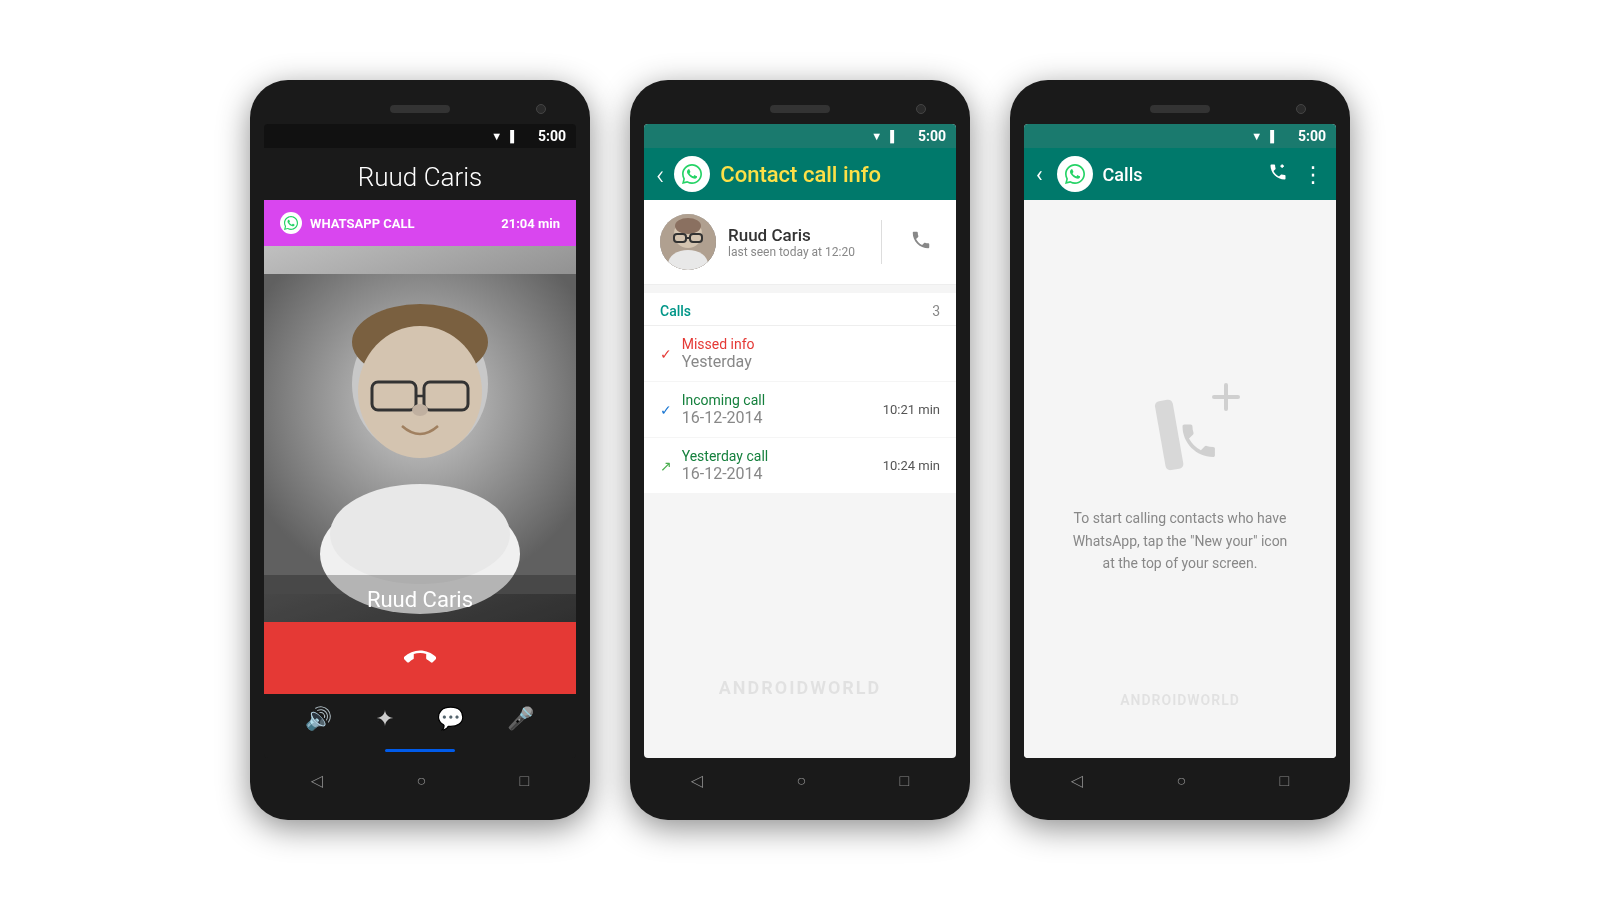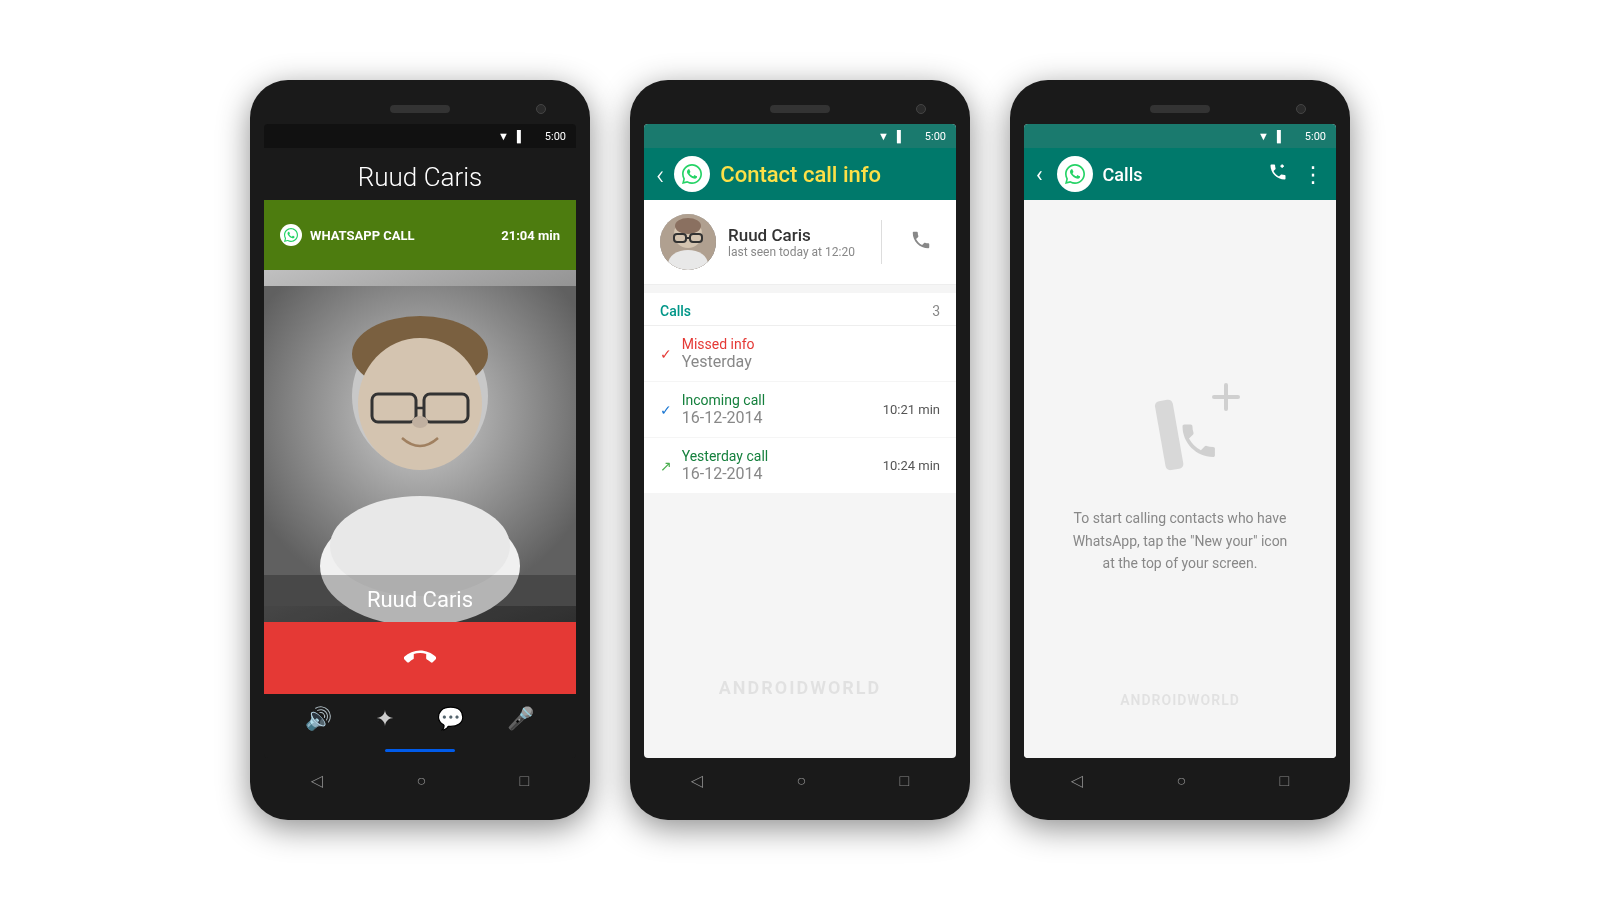--- a/index.html
+++ b/index.html
@@ -86,22 +86,22 @@
       padding: 0 10px;
       gap: 4px;
     }
 
     .status-bar-dark {
       background: #111;
     }
 
     .status-time {
       color: white;
-      font-size: 11px;
-      font-weight: normal;
+      font-size: 14px;
+      font-weight: bold;
       padding-left: 20px;
     }
 
     .signal-icon {
       color: white;
       font-size: 11px;
     }
 
     
     .phone1-screen {
@@ -113,25 +113,25 @@
     .call-name-header {
       background: #1a1a1a;
       color: white;
       text-align: center;
       font-size: 26px;
       font-weight: 300;
       padding: 14px 0 8px 0;
     }
 
     .whatsapp-call-bar {
-      background: #4d7c0f;
+      background: #d946ef;
       display: flex;
       align-items: center;
       justify-content: space-between;
-      padding: 24px 16px;
+      padding: 12px 16px;
       color: white;
       font-size: 13px;
       font-weight: bold;
     }
 
     .whatsapp-call-bar .wa-icon {
       width: 22px;
       height: 22px;
       background: white;
       border-radius: 50%;

